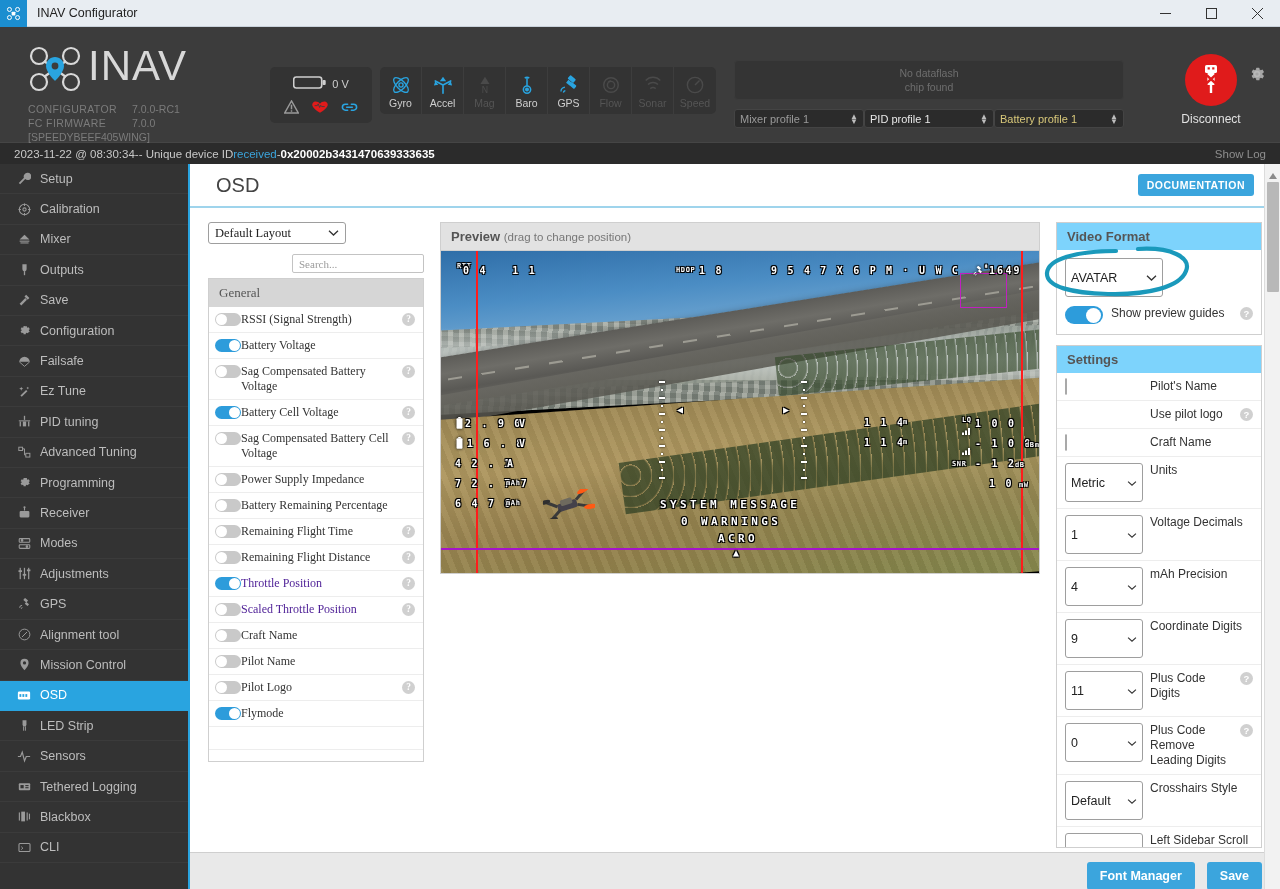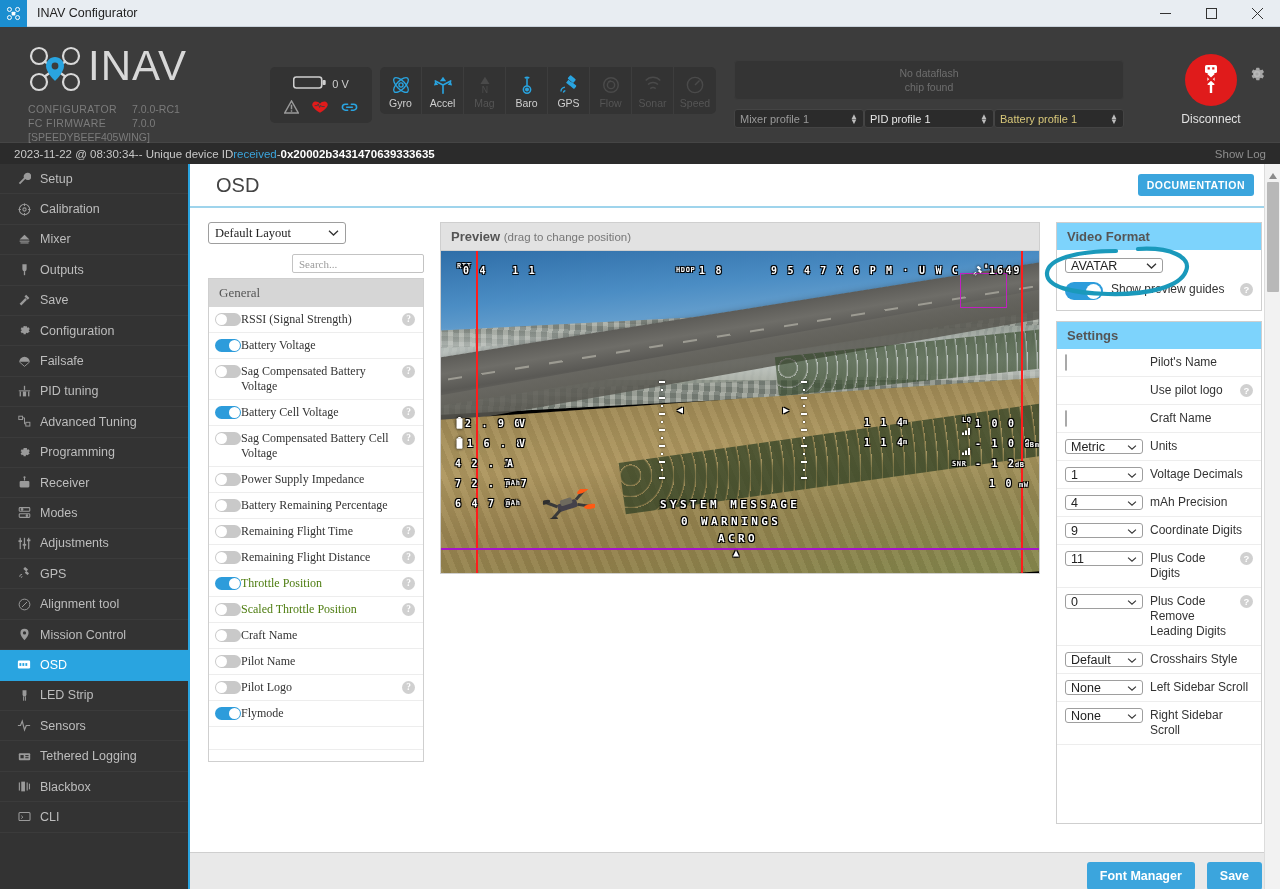--- a/index.html
+++ b/index.html
@@ -153,21 +153,21 @@
   #elem-list {
     border:1px solid #cfcfcf; border-top:none; background:#fff; height:455px; overflow:hidden;
     position:relative;
   }
   .elem-row {
     display:flex; align-items:flex-start; padding:5px 8px 5px 6px;
     border-bottom:1px solid #ededed; position:relative; min-height:23px;
   }
   .elem-row .lbl { font-size:12px; color:#333; line-height:15px; flex:1;
                    padding-right:2px; }
-  .elem-row .lbl.link { color:#4d7c0f; }
+  .elem-row .lbl.link { color:#4c1d95; }
   .toggle {
     width:26px; height:13px; border-radius:7px; background:#c9c9c9; position:relative; flex:none;
     margin-top:1px;
   }
   .toggle::after {
     content:""; position:absolute; width:11px; height:11px; border-radius:50%;
     background:#fff; top:1px; left:1px;
   }
   .toggle.on { background:#2d9cdb; }
   .toggle.on::after { left:14px; }
@@ -279,21 +279,21 @@
   .ladder .dot { width:2px; height:2px; background:#fff; margin:0 0 6px 2px; box-shadow:0 0 2px #000; }
 
   
   #set-col { width:206px; flex:none; position:relative; }
   .sp-head {
     background:#7dd3fc; padding:6px 10px; font-size:13px; color:#555; font-weight:bold;
     border:1px solid #cfcfcf; border-bottom:none;
   }
   .sp-body { border:1px solid #cfcfcf; border-top:none; background:#fff; padding:8px 8px 10px 8px; }
   .sel {
-    height:15px; border:1px solid #9e9e9e; border-radius:3px; background:#fff;
+    height:39px; border:1px solid #9e9e9e; border-radius:3px; background:#fff;
     display:flex; align-items:center; padding:0 5px; font-size:12.5px; color:#222;
   }
   .sel .chev { margin-left:auto; }
   .vf-row { display:flex; align-items:flex-start; gap:8px; margin-top:9px; }
   .vf-row .vf-lbl { font-size:12px; color:#333; line-height:15px; flex:1; }
   .toggle.big { width:38px; height:18px; border-radius:10px; margin-top:0; }
   .toggle.big::after { width:15px; height:15px; top:1.5px; left:1.5px; }
   .toggle.big.on::after { left:21px; }
 
   #settings-body { border:1px solid #cfcfcf; border-top:none; background:#fff;
@@ -632,20 +632,30 @@
       <span class="ni-lbl">Configuration</span>
     </div>
     <div class="nav-item">
       <span class="ni-ico">
           <svg width="13" height="13" viewBox="0 0 16 16" fill="currentColor">
             <path d="M8 2a6.4 6.4 0 0 0-6.4 6.4h12.8A6.4 6.4 0 0 0 8 2z"></path>
             <path d="M1.6 8.4 L8 14 L14.4 8.4" fill="none" stroke="currentColor" stroke-width="1.1"></path>
           </svg>
         </span>
       <span class="ni-lbl">Failsafe</span>
+    </div>
+    <div class="nav-item">
+      <span class="ni-ico">
+          <svg width="13" height="13" viewBox="0 0 16 16" fill="currentColor">
+            <path d="M3 13 L10 6 L11.6 7.6 L4.6 14.6z"></path>
+            <path d="M4 2 l.7 1.8 1.8.7 -1.8.7 -.7 1.8 -.7-1.8 -1.8-.7 1.8-.7z"></path>
+            <path d="M12 2 l.5 1.2 1.2.5 -1.2.5 -.5 1.2 -.5-1.2 -1.2-.5 1.2-.5z"></path>
+          </svg>
+        </span>
+      <span class="ni-lbl">Ez Tune</span>
     </div>
     <div class="nav-item">
       <span class="ni-ico">
           <svg width="13" height="13" viewBox="0 0 16 16" fill="currentColor">
             <rect x="7.2" y="1" width="1.6" height="5"></rect>
             <rect x="2" y="8" width="1.6" height="6"></rect>
             <rect x="12.4" y="8" width="1.6" height="6"></rect>
             <rect x="6" y="8" width="4" height="6"></rect>
             <rect x="1" y="6.6" width="14" height="1.2"></rect>
           </svg>

